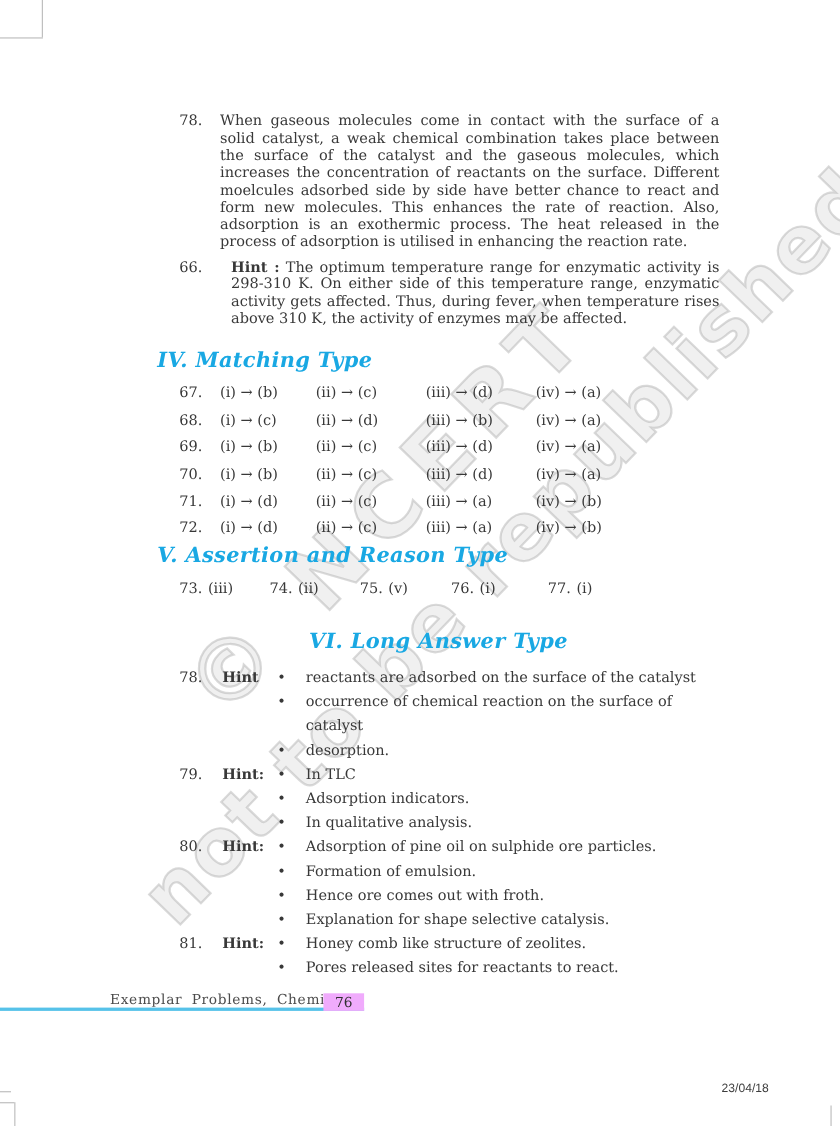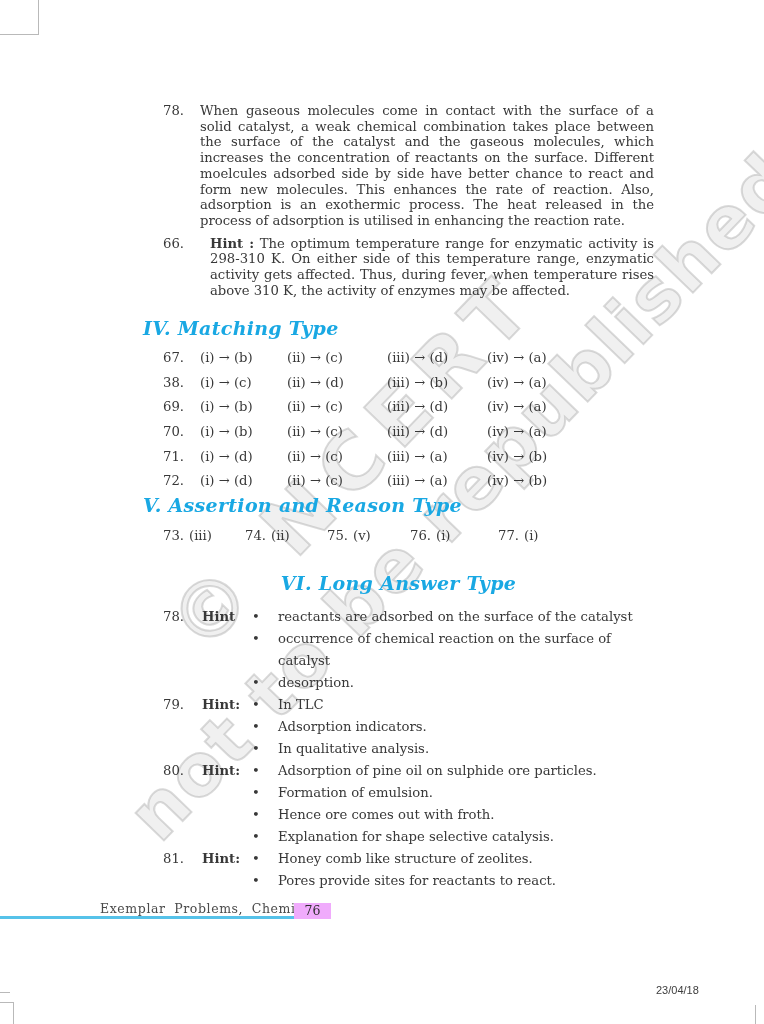--- a/index.html
+++ b/index.html
@@ -167,21 +167,21 @@
 
     <div class="match-rows">
       <div class="match-row">
         <span>67.</span>
         <span>(i) → (b)</span>
         <span>(ii) → (c)</span>
         <span>(iii) → (d)</span>
         <span>(iv) → (a)</span>
       </div>
       <div class="match-row">
-        <span>38.</span>
+        <span>68.</span>
         <span>(i) → (c)</span>
         <span>(ii) → (d)</span>
         <span>(iii) → (b)</span>
         <span>(iv) → (a)</span>
       </div>
       <div class="match-row">
         <span>69.</span>
         <span>(i) → (b)</span>
         <span>(ii) → (c)</span>
         <span>(iii) → (d)</span>
@@ -288,21 +288,21 @@
       <div class="la-item">
         <span class="la-num">81.</span>
         <span class="la-label">Hint:</span>
         <span class="la-bullets">
           <span class="bullet-row">
               <span class="bullet-marker">•</span>
               <span class="bullet-text">Honey comb like structure of zeolites.</span>
             </span>
           <span class="bullet-row">
               <span class="bullet-marker">•</span>
-              <span class="bullet-text">Pores provide sites for reactants to react.</span>
+              <span class="bullet-text">Pores released sites for reactants to react.</span>
             </span>
         </span>
       </div>
 
     </div>
   </div>
 
   <div class="footer-rule"></div>
   <div class="footer-text">Exemplar Problems, Chemistry</div>
   <div class="page-badge">76</div>

